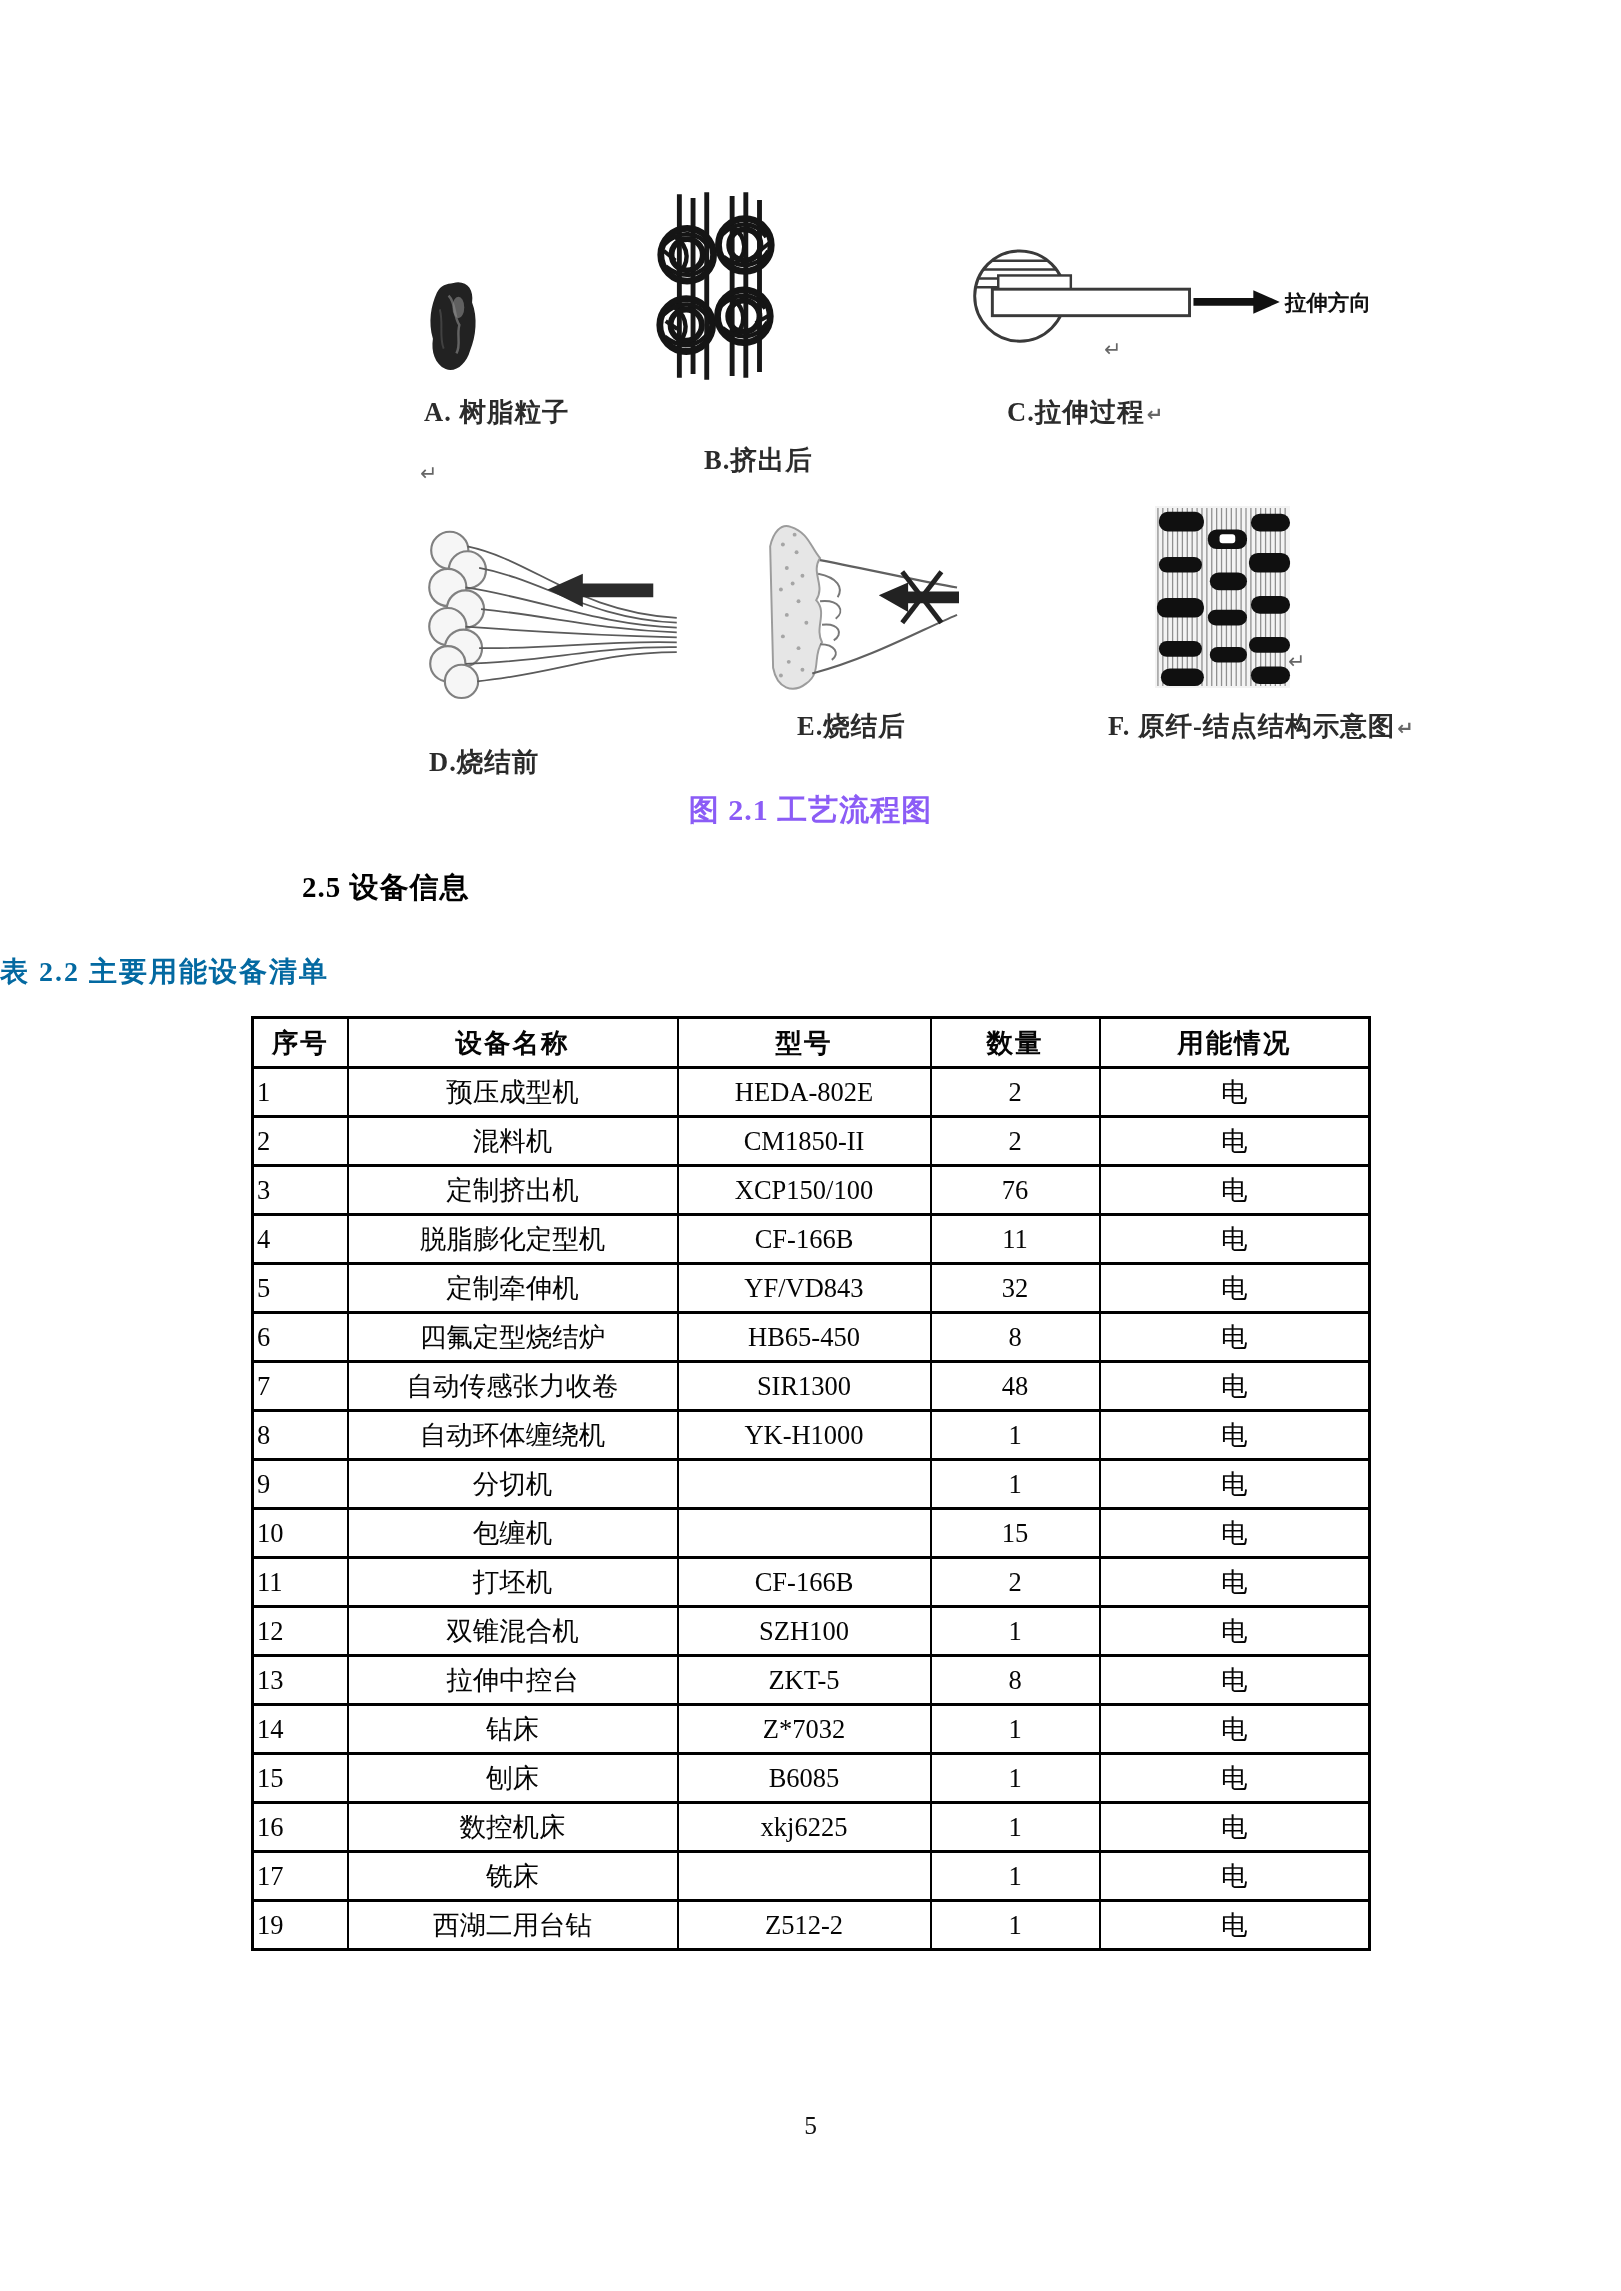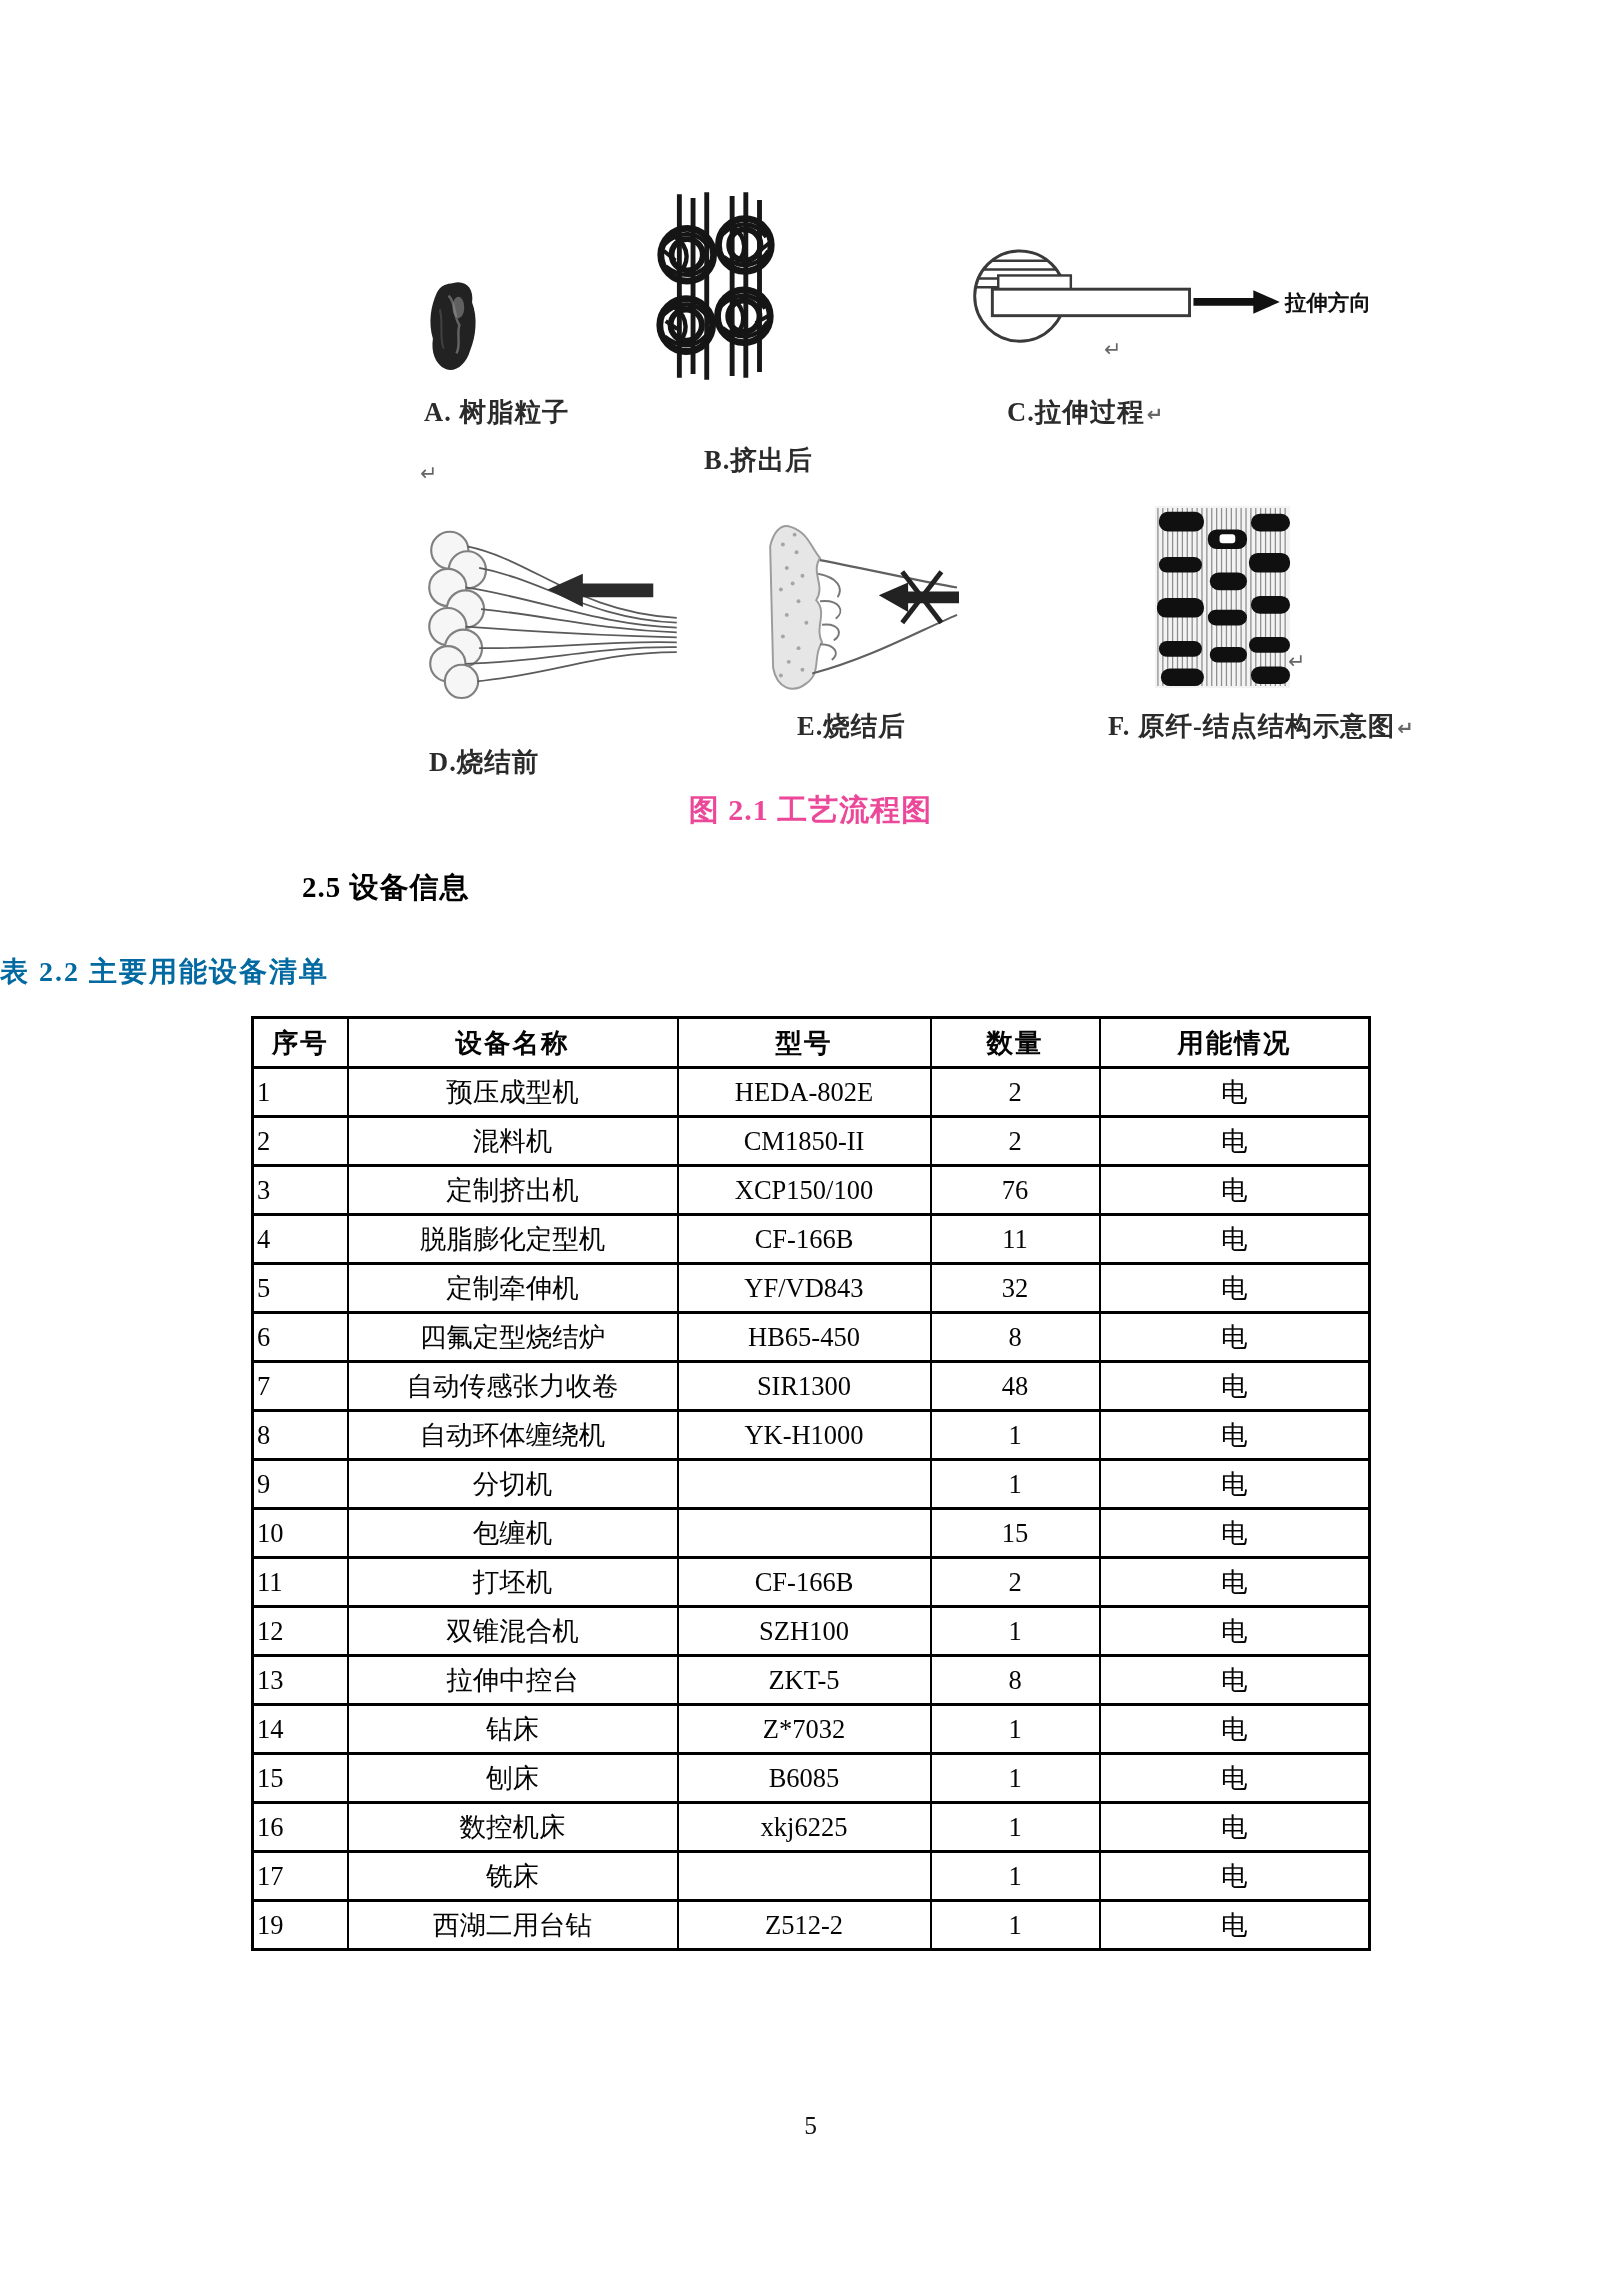--- a/index.html
+++ b/index.html
@@ -16,21 +16,21 @@
   .pilcrow{
     position:absolute;font-size:20.6px;color:#666;
     font-family:"DejaVu Sans",sans-serif;
   }
   .pilcrow-inline{
     font-size:19.6px;color:#666;font-family:"DejaVu Sans",sans-serif;
     margin-left:2px;
   }
   .caption{
     position:absolute;left:0;width:100%;text-align:center;
-    font-size:30px;font-weight:bold;color:#ec4899;letter-spacing:1px;
+    font-size:30px;font-weight:bold;color:#8b5cf6;letter-spacing:1px;
   }
   .heading{
     position:absolute;font-size:29px;font-weight:bold;color:#000;
     letter-spacing:1px;
   }
   .table-title{
     position:absolute;left:0;width:100%;text-align:left;
     font-size:28px;font-weight:bold;color:#0369a1;letter-spacing:2px;
   }
   table.equip{

